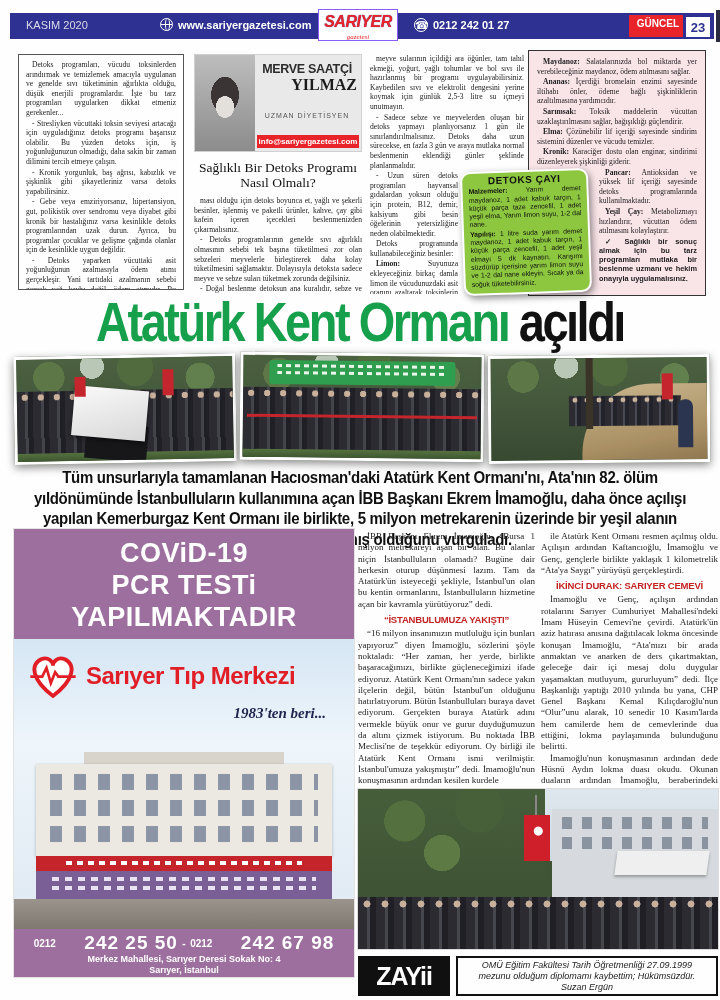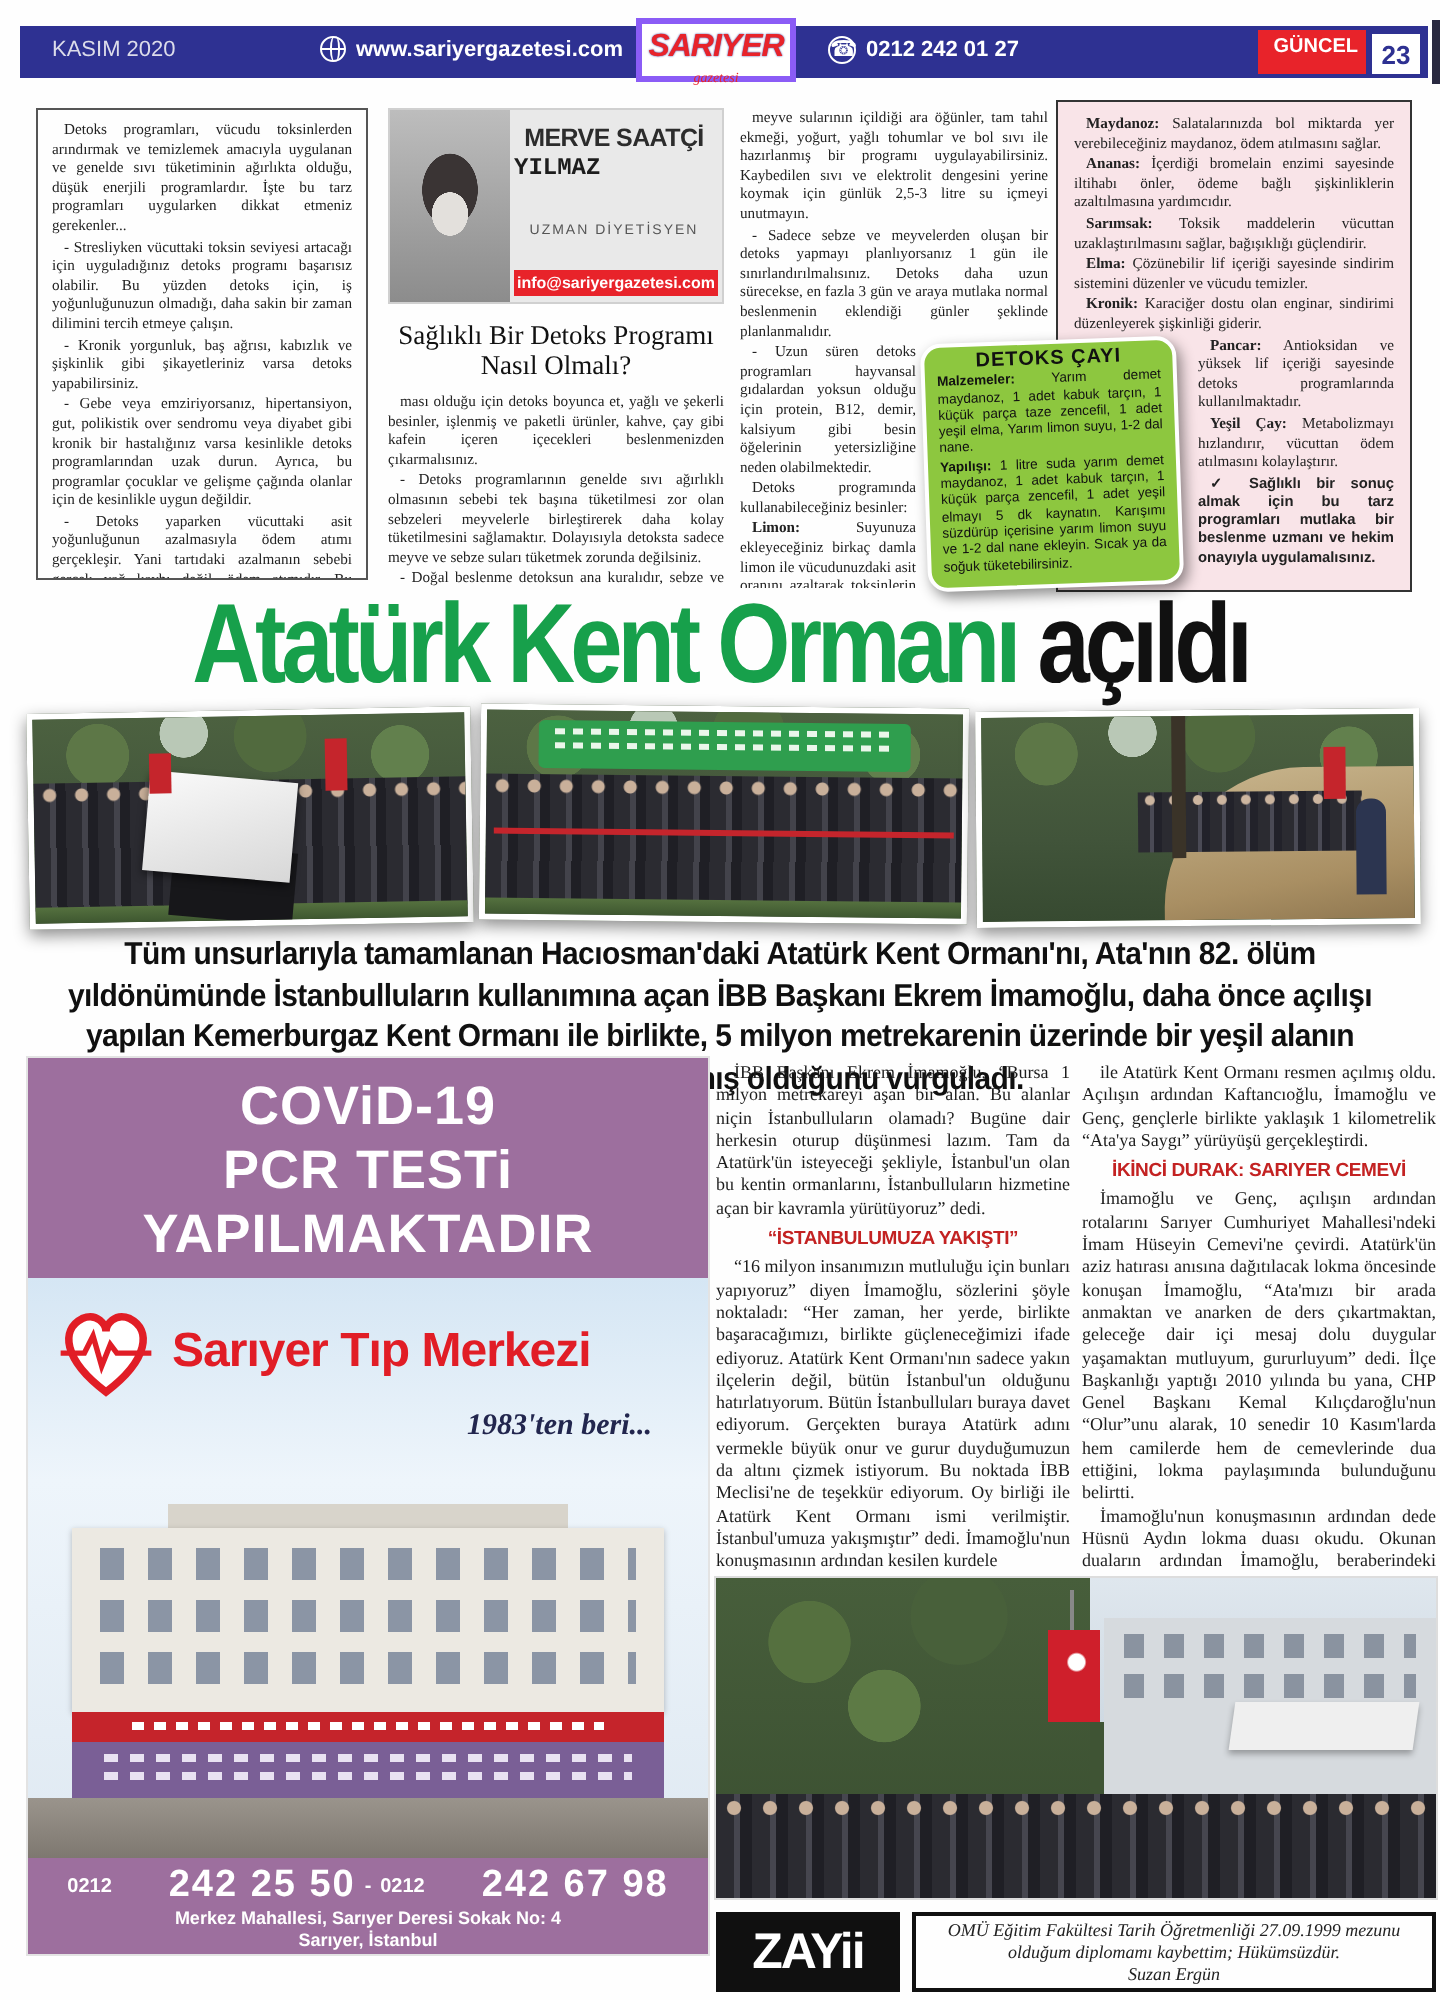--- a/index.html
+++ b/index.html
@@ -6,21 +6,21 @@
   body { background:#cfcfcf; font-family:"Liberation Serif", serif; }
   #page { position:relative; width:720px; height:1000px; background:#fefefe; margin:0 auto; overflow:hidden; }
 
   
   .hbar { position:absolute; left:10px; top:13px; width:704px; height:26px; background:#2e3192; }
   .hdate { position:absolute; left:16px; top:6px; color:#dcdcea; font-family:"Liberation Sans",sans-serif; font-size:11px; }
   .hweb { position:absolute; left:150px; top:5px; color:#fff; font-family:"Liberation Sans",sans-serif; font-size:11px; font-weight:bold; display:flex; align-items:center; gap:5px; }
   .globe { width:13px; height:13px; border:1.5px solid #fff; border-radius:50%; position:relative; display:inline-block; }
   .globe::before { content:""; position:absolute; left:0; right:0; top:45%; border-top:1px solid #fff; }
   .globe::after { content:""; position:absolute; left:33%; top:-1px; bottom:-1px; width:34%; border:1px solid #fff; border-radius:50%; border-top:none; border-bottom:none; }
-  .hlogo { position:absolute; left:308px; top:-4px; width:80px; height:32px; background:#fff; border:3px solid #8b5cf6; text-align:center; }
+  .hlogo { position:absolute; left:308px; top:-4px; width:80px; height:32px; background:#fff; border:1px solid #8b5cf6; text-align:center; }
   .hlogo .big { font-family:"Liberation Sans",sans-serif; font-weight:900; font-style:italic; font-size:16px; color:#e8232a; text-shadow:0 0 1px #2e3192; letter-spacing:-0.5px; line-height:24px; display:block; }
   .hlogo .sub { display:block; font-size:7px; color:#e8232a; font-style:italic; line-height:6px; }
   .hphone { position:absolute; left:404px; top:5px; color:#fff; font-family:"Liberation Sans",sans-serif; font-size:11px; font-weight:bold; display:flex; align-items:center; gap:5px; }
   .hphone .ticon { font-size:11px; border:1.2px solid #fff; border-radius:50%; width:14px; height:14px; line-height:13px; text-align:center; font-weight:normal; }
   .hsection { position:absolute; right:31px; top:2px; bottom:2px; background:#e8232a; color:#fff; font-family:"Liberation Sans",sans-serif; font-weight:900; font-size:10px; padding:3px 4px 0 8px; }
   .hpage { position:absolute; right:4px; top:4px; bottom:2px; width:24px; background:#fff; color:#2e3192; font-family:"Liberation Sans",sans-serif; font-weight:900; font-size:13px; text-align:center; padding-top:3px; }
   .hedge { position:absolute; right:0; top:10px; width:4px; height:32px; background:#2a2a40; }
 
   
   .detox { position:absolute; left:14px; top:50px; width:692px; height:248px; font-size:7.6px; line-height:9.6px; color:#222; text-align:justify; }
@@ -28,21 +28,21 @@
   .d-col1 { position:absolute; left:4px; top:4px; width:166px; height:236px; border:1px solid #555; padding:5px 7px; overflow:hidden; }
   .d-col2 { position:absolute; left:180px; top:4px; width:168px; height:240px; overflow:hidden; }
   .d-col3 { position:absolute; left:356px; top:4px; width:154px; height:240px; overflow:hidden; }
   .d-col3-narrow { width:88px; }
   .card { position:relative; width:168px; height:98px; background:#e9e9e9; border:1px solid #d0d0d0; }
   .card-photo { position:absolute; left:0; top:0; width:60px; height:96px;
       background: radial-gradient(ellipse 15px 18px at 30px 52px, #e3e0dc 60%, rgba(0,0,0,0) 61%),
                   radial-gradient(ellipse 23px 30px at 30px 40px, #3a3434 60%, rgba(0,0,0,0) 61%),
                   linear-gradient(180deg,#bdbdbd,#8c8c8c); }
   .card-name1 { position:absolute; left:62px; top:10px; right:4px; text-align:center; font-family:"Liberation Sans",sans-serif; font-weight:bold; font-size:12.5px; color:#2c2c2c; letter-spacing:-0.3px; }
-  .card-name2 { position:absolute; left:62px; top:25px; right:4px; text-align:left; font-family:Liberation Mono, monospace; font-weight:900; font-size:12px; color:#1d1d1d; }
+  .card-name2 { position:absolute; left:62px; top:25px; right:4px; text-align:right; font-family:Liberation Serif, serif; font-weight:900; font-size:16px; color:#1d1d1d; }
   .card-title { position:absolute; left:62px; top:56px; right:4px; text-align:center; font-family:"Liberation Sans",sans-serif; font-size:7px; color:#555; letter-spacing:1px; }
   .card-mail { position:absolute; left:62px; right:2px; bottom:3px; height:13px; background:#e8232a; color:#fff; font-family:"Liberation Sans",sans-serif; font-weight:bold; font-size:8px; text-align:center; line-height:13px; }
   .d-headline { font-family:"Liberation Serif",serif; font-weight:normal; font-size:13.5px; line-height:15px; text-align:center; margin:8px 0 6px 0; color:#111; }
   .d-pink { position:absolute; left:514px; top:0; width:178px; height:246px; background:#f9e4e8; border:1px solid #333; padding:6px 8px; overflow:hidden; }
   .d-pink b { font-weight:bold; }
   .pink-spacer { float:left; width:62px; height:122px; }
   .pink-note { font-weight:bold; font-family:"Liberation Sans",sans-serif; font-size:7.4px; line-height:9.2px; }
   .tea { position:absolute; left:448px; top:120px; width:128px; height:124px; background:#8dc73f; border:2px solid #fff; border-radius:10px; box-shadow:2px 3px 7px rgba(0,0,0,.45); transform:rotate(-2deg); padding:4px 6px; font-family:"Liberation Sans",sans-serif; font-size:6.8px; line-height:8.3px; color:#111; text-align:left; z-index:5; }
   .tea-title { text-align:center; font-weight:900; font-size:10px; letter-spacing:0.5px; margin-bottom:2px; }
   .tea p { text-indent:0; text-align:justify; }
@@ -129,21 +129,21 @@
   .pw-pole { position:absolute; left:calc(46% + 11px); top:6px; width:2px; height:24px; background:#888; }
   .pw-canopy { position:absolute; right:10px; top:62px; width:92px; height:24px; background:#efefef; transform:skewX(-8deg); box-shadow:0 2px 3px rgba(0,0,0,.3); }
   .pw-crowd { position:absolute; left:0; right:0; bottom:0; height:52px;
      background-image: radial-gradient(circle at 9px 7px, #c9b09a 3.2px, rgba(0,0,0,0) 3.8px),
        repeating-linear-gradient(90deg, #2b2b31 0px, #2b2b31 9px, #46464f 9px, #46464f 12px, #1f1f25 12px, #1f1f25 18px);
      background-size:18px 100%, auto; }
 
   
   .zayi { position:absolute; left:358px; top:956px; width:360px; height:40px; display:flex; }
   .zayi-label { width:92px; background:#101010; color:#fff; font-family:"Liberation Sans",sans-serif; font-weight:900; font-size:25px; display:flex; align-items:center; justify-content:center; letter-spacing:-1px; }
-  .zayi-box { flex:1; margin-left:6px; border:2px solid #101010; font-style:italic; font-family:Liberation Serif, serif; font-size:9px; line-height:11px; text-align:center; display:flex; flex-direction:column; justify-content:center; padding:2px 8px; color:#222; }
+  .zayi-box { flex:1; margin-left:6px; border:2px solid #101010; font-style:italic; font-family:Liberation Sans, sans-serif; font-size:9px; line-height:11px; text-align:center; display:flex; flex-direction:column; justify-content:center; padding:2px 8px; color:#222; }
 </style>
 </head>
 <body>
 
 <div id="page">
 
   <div class="hbar">
     <span class="hdate">KASIM 2020</span>
     <span class="hweb">
       <span class="globe"></span>

